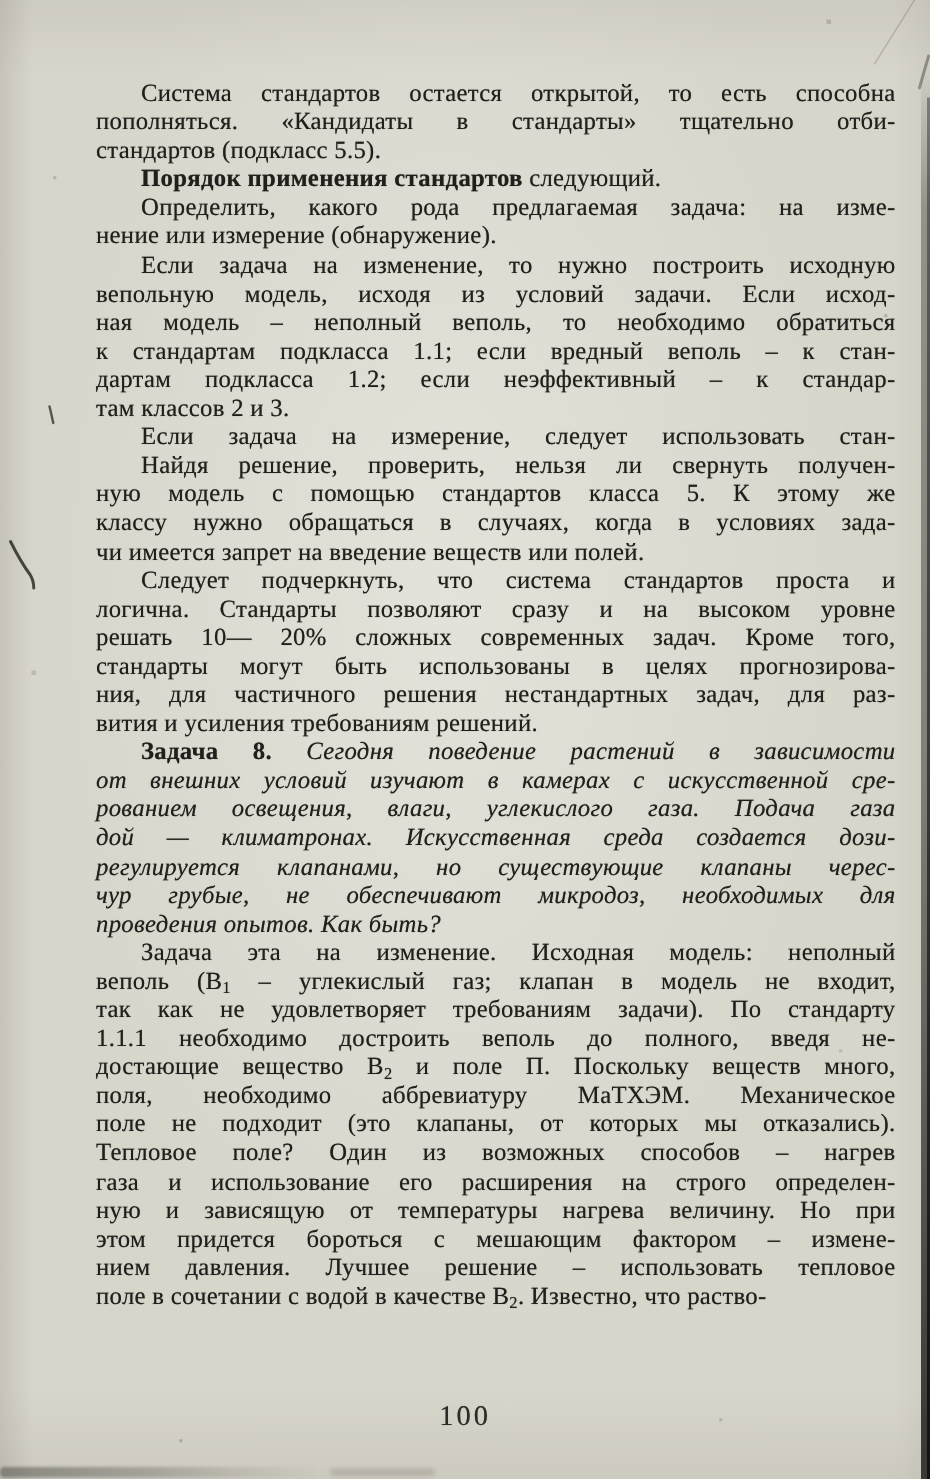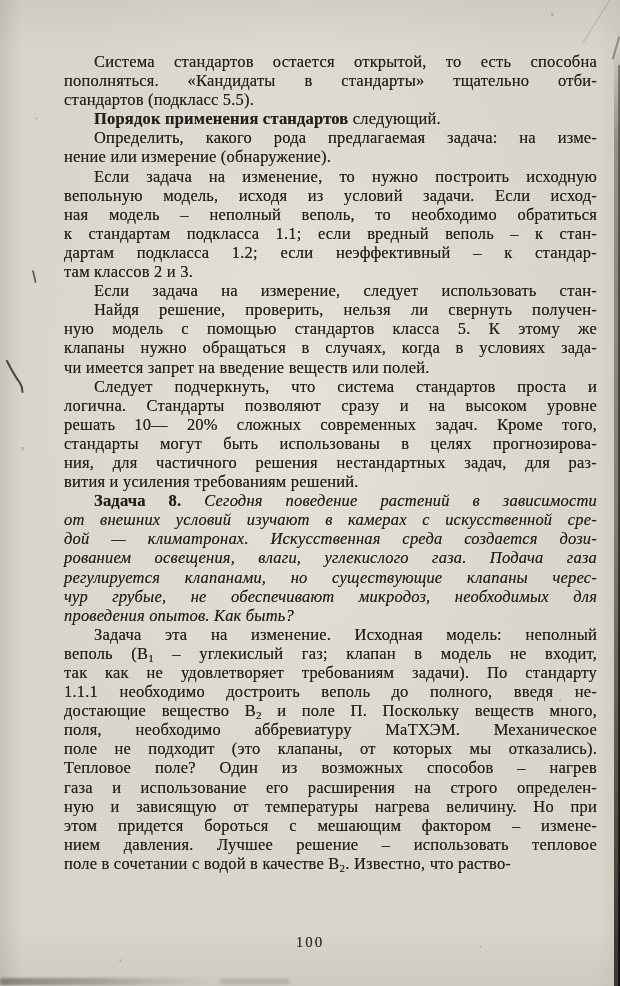--- a/index.html
+++ b/index.html
@@ -50,21 +50,21 @@
     line-height: 0;
     vertical-align: -3px;
     font-style: normal;
   }
   .page-number {
     position: absolute;
     top: 934px;
     left: 0;
     width: 620px;
     text-align: center;
-    font-size: 15px;
+    font-size: 19px;
     letter-spacing: 2px;
     color: #2b2a25;
     text-shadow: 0 0 0.5px rgba(40,40,35,0.6);
   }
   .right-edge-shadow {
     position: absolute;
     right: 0;
     top: 46px;
     bottom: 0;
     width: 6px;
@@ -164,32 +164,32 @@
     <div class="line last"><span class="st-n">нение или измерение (обнаружение).</span></div>
     <div class="line first"><span class="st-n">Если задача на изменение, то нужно построить исходную</span></div>
     <div class="line"><span class="st-n">вепольную модель, исходя из условий задачи. Если исход-</span></div>
     <div class="line"><span class="st-n">ная модель – неполный веполь, то необходимо обратиться</span></div>
     <div class="line"><span class="st-n">к стандартам подкласса 1.1; если вредный веполь – к стан-</span></div>
     <div class="line"><span class="st-n">дартам подкласса 1.2; если неэффективный – к стандар-</span></div>
     <div class="line last"><span class="st-n">там классов 2 и 3.</span></div>
     <div class="line first"><span class="st-n">Если задача на измерение, следует использовать стан-</span></div>
     <div class="line first"><span class="st-n">Найдя решение, проверить, нельзя ли свернуть получен-</span></div>
     <div class="line"><span class="st-n">ную модель с помощью стандартов класса 5. К этому же</span></div>
-    <div class="line"><span class="st-n">клапаны нужно обращаться в случаях, когда в условиях зада-</span></div>
+    <div class="line"><span class="st-n">классу нужно обращаться в случаях, когда в условиях зада-</span></div>
     <div class="line last"><span class="st-n">чи имеется запрет на введение веществ или полей.</span></div>
     <div class="line first"><span class="st-n">Следует подчеркнуть, что система стандартов проста и</span></div>
     <div class="line"><span class="st-n">логична. Стандарты позволяют сразу и на высоком уровне</span></div>
     <div class="line"><span class="st-n">решать 10— 20% сложных современных задач. Кроме того,</span></div>
     <div class="line"><span class="st-n">стандарты могут быть использованы в целях прогнозирова-</span></div>
     <div class="line"><span class="st-n">ния, для частичного решения нестандартных задач, для раз-</span></div>
     <div class="line last"><span class="st-n">вития и усиления требованиям решений.</span></div>
     <div class="line first"><span class="st-b">Задача 8.</span><span class="st-i"> Сегодня поведение растений в зависимости</span></div>
     <div class="line"><span class="st-i">от внешних условий изучают в камерах с искусственной сре-</span></div>
+    <div class="line"><span class="st-i">рованием освещения, влаги, углекислого газа. Подача газа</span></div>
     <div class="line"><span class="st-i">дой — климатронах. Искусственная среда создается дози-</span></div>
-    <div class="line"><span class="st-i">рованием освещения, влаги, углекислого газа. Подача газа</span></div>
     <div class="line"><span class="st-i">регулируется клапанами, но существующие клапаны черес-</span></div>
     <div class="line"><span class="st-i">чур грубые, не обеспечивают микродоз, необходимых для</span></div>
     <div class="line last"><span class="st-i">проведения опытов. Как быть?</span></div>
     <div class="line first"><span class="st-n">Задача эта на изменение. Исходная модель: неполный</span></div>
     <div class="line"><span class="st-n">веполь (В</span><sub class="st-sub">1</sub><span class="st-n"> – углекислый газ; клапан в модель не входит,</span></div>
     <div class="line"><span class="st-n">так как не удовлетворяет требованиям задачи). По стандарту</span></div>
     <div class="line"><span class="st-n">1.1.1 необходимо достроить веполь до полного, введя не-</span></div>
     <div class="line"><span class="st-n">достающие вещество В</span><sub class="st-sub">2</sub><span class="st-n"> и поле П. Поскольку веществ много,</span></div>
     <div class="line"><span class="st-n">поля, необходимо аббревиатуру МаТХЭМ. Механическое</span></div>
     <div class="line"><span class="st-n">поле не подходит (это клапаны, от которых мы отказались).</span></div>

